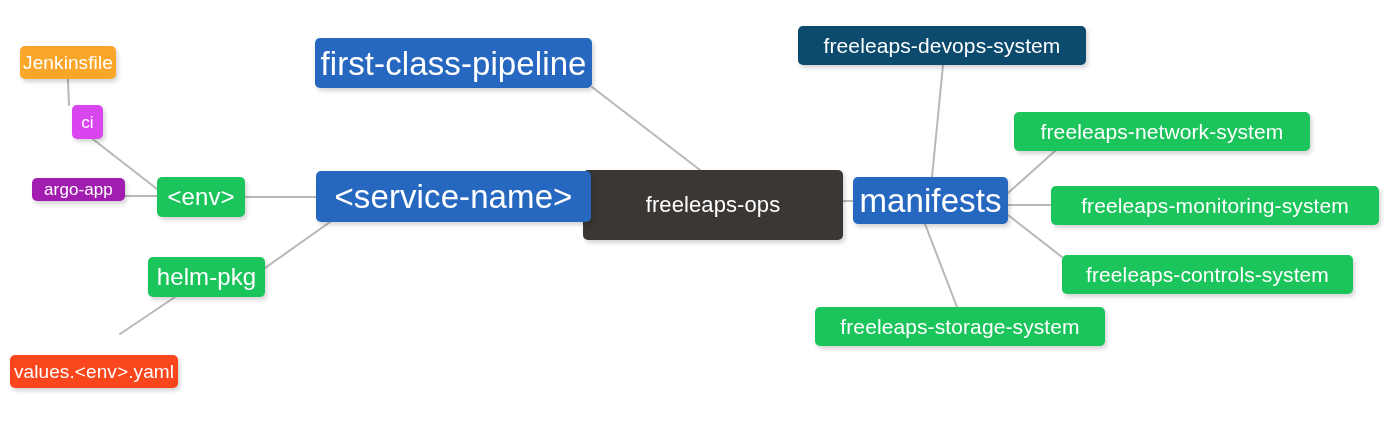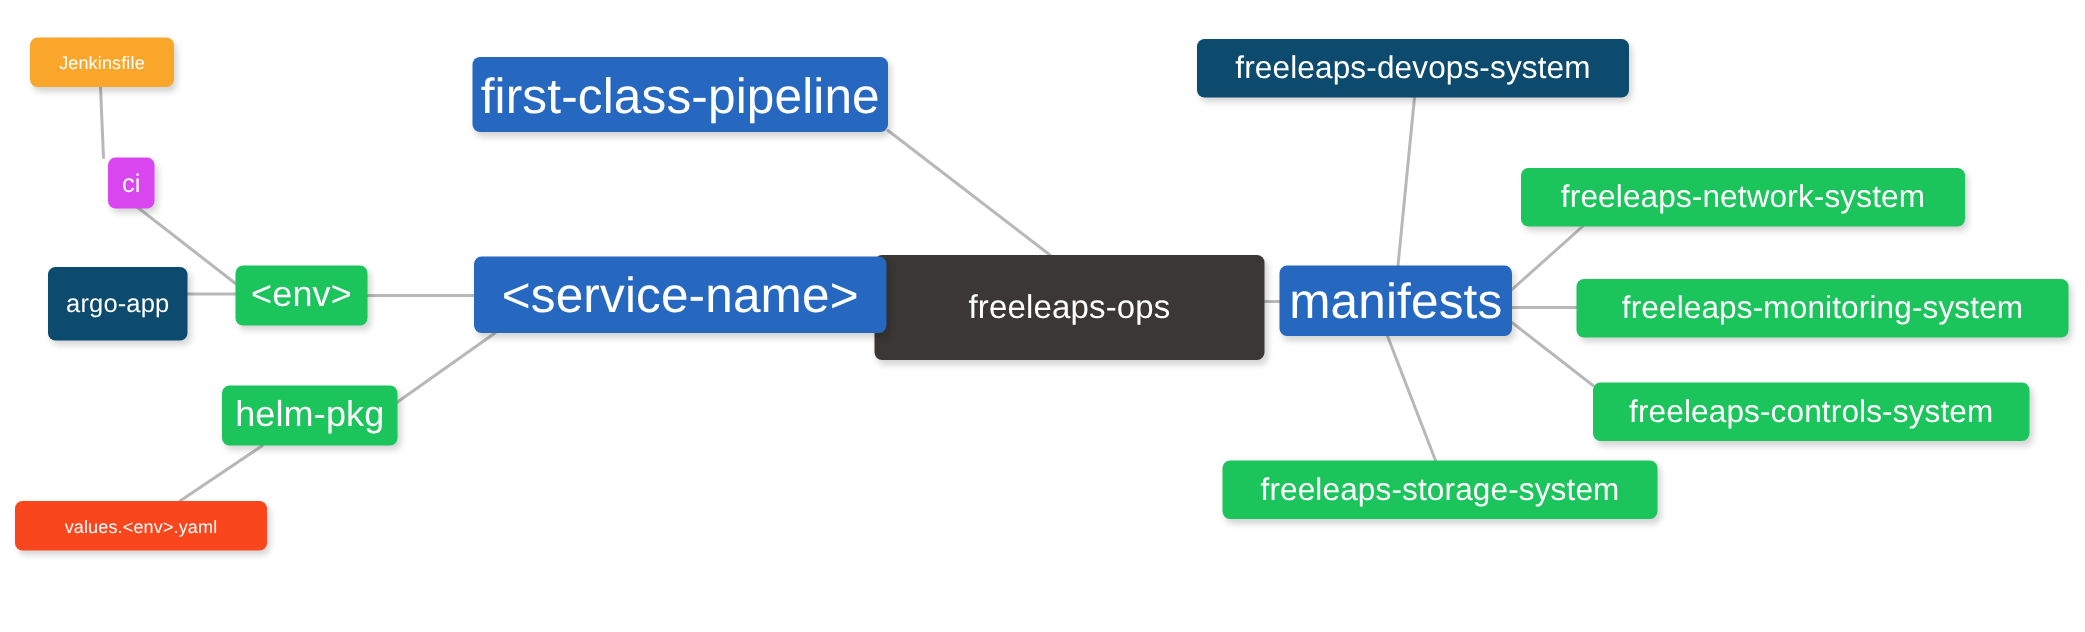--- a/index.html
+++ b/index.html
@@ -43,21 +43,21 @@
   }
   .node-label {
     display: block;
   }
   
   .tier-root   { font-size: 22px; }
   .tier-main   { font-size: 33px; }
   .tier-branch { font-size: 24px; }
   .tier-leaf   { font-size: 21px; }
   .tier-small  { font-size: 17px; }
-  .tier-tiny   { font-size: 12px; }
+  .tier-tiny   { font-size: 19px; margin-top: 21px; }
 </style>
 </head>
 <body>
 
 <div id="canvas">
   <svg id="edges" viewBox="0 0 1390 421" xmlns="http://www.w3.org/2000/svg">
       <path d="M 583 200 L 567 197" fill="none" stroke="#b8b8b8" stroke-width="2" stroke-linecap="round"></path>
       <path d="M 592 87 L 700 170" fill="none" stroke="#b8b8b8" stroke-width="2" stroke-linecap="round"></path>
       <path d="M 843 201 L 853 201" fill="none" stroke="#b8b8b8" stroke-width="2" stroke-linecap="round"></path>
       <path d="M 316 197 L 245 197" fill="none" stroke="#b8b8b8" stroke-width="2" stroke-linecap="round"></path>
@@ -90,21 +90,21 @@
       </div>
       <div class="node tier-branch" style="left: 148px; top: 257px; width: 117px; height: 40px; background: rgb(28, 196, 92);">
         <span class="node-label">helm-pkg</span>
       </div>
       <div class="node tier-small" style="left: 72px; top: 105px; width: 31px; height: 34px; background: #d946ef; text-align: center;">
         <span class="node-label">ci</span>
       </div>
       <div class="node tier-tiny" style="left: 20px; top: 25px; width: 96px; height: 33px; background: rgb(250, 166, 43);">
         <span class="node-label">Jenkinsfile</span>
       </div>
-      <div class="node tier-small" style="left: 32px; top: 178px; width: 93px; height: 49px; background: #0c4a6e;">
+      <div class="node tier-small" style="left: 32px; top: 178px; width: 93px; height: 23px; background: #a21caf;">
         <span class="node-label">argo-app</span>
       </div>
       <div class="node tier-tiny" style="left: 10px; top: 334px; width: 168px; height: 33px; background: rgb(249, 70, 28);">
         <span class="node-label">values.&lt;env&gt;.yaml</span>
       </div>
       <div class="node tier-leaf" style="left: 798px; top: 26px; width: 288px; height: 39px; background: #0c4a6e;">
         <span class="node-label">freeleaps-devops-system</span>
       </div>
       <div class="node tier-leaf" style="left: 1014px; top: 112px; width: 296px; height: 39px; background: rgb(28, 196, 92);">
         <span class="node-label">freeleaps-network-system</span>

